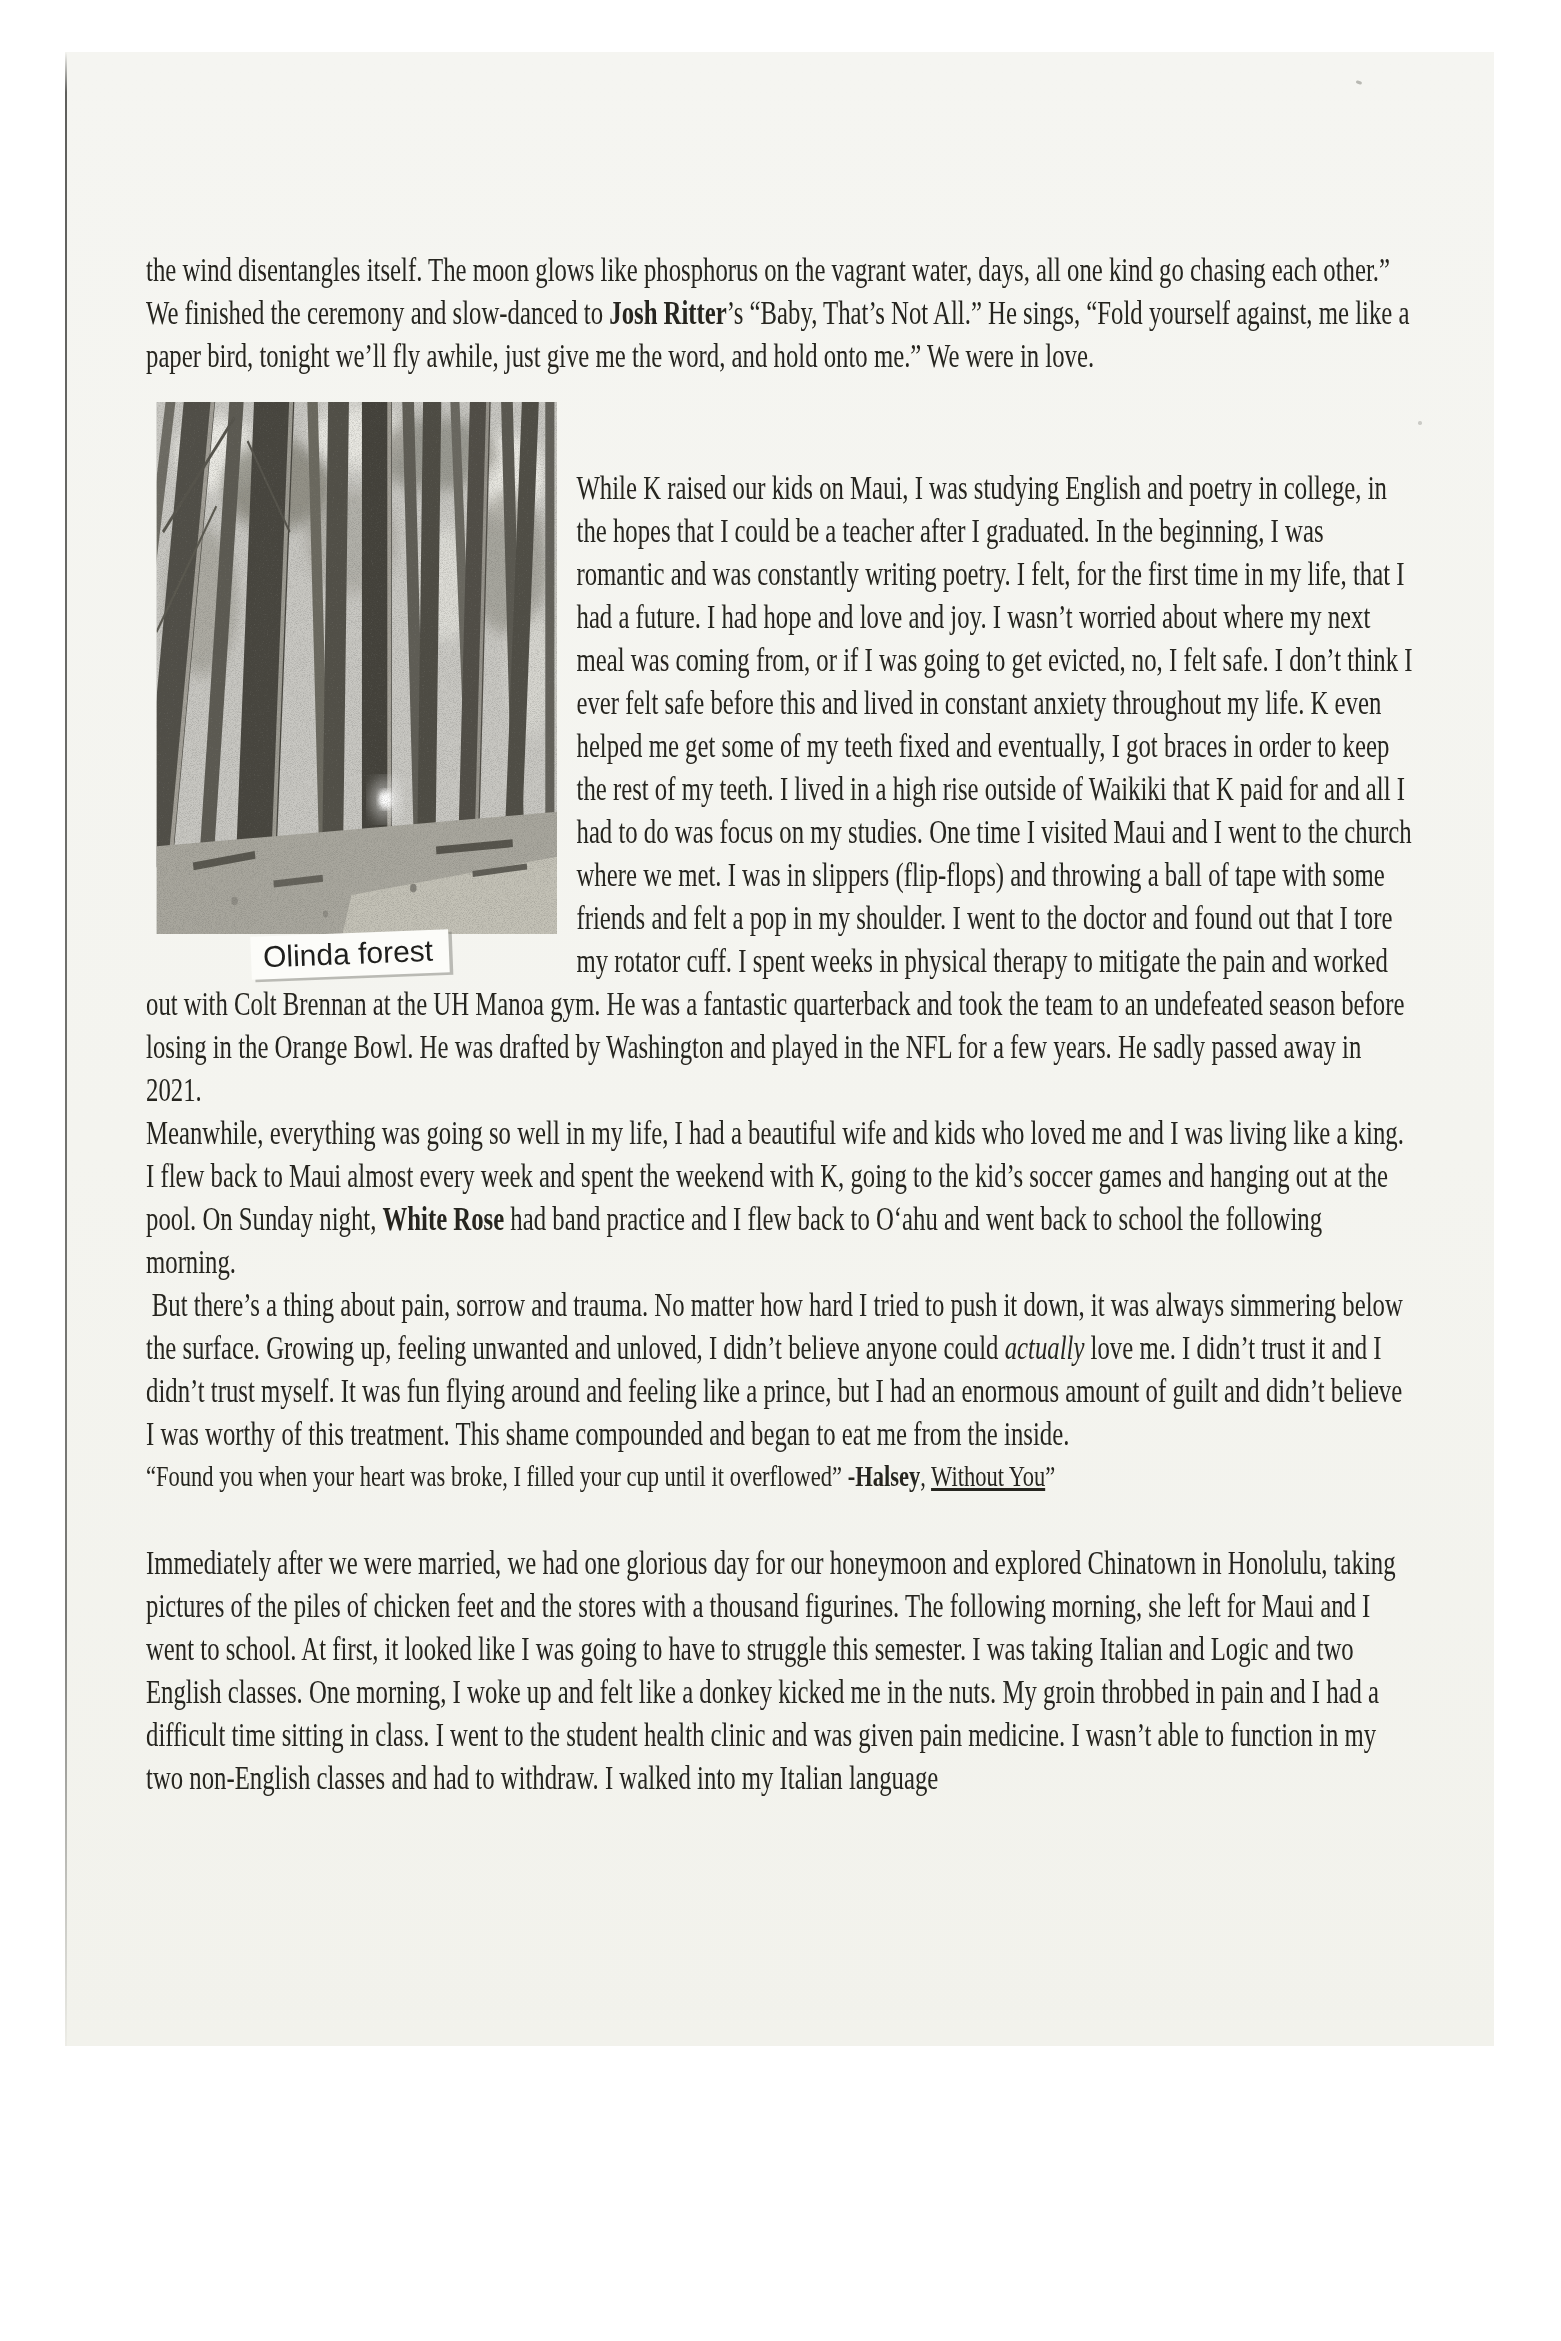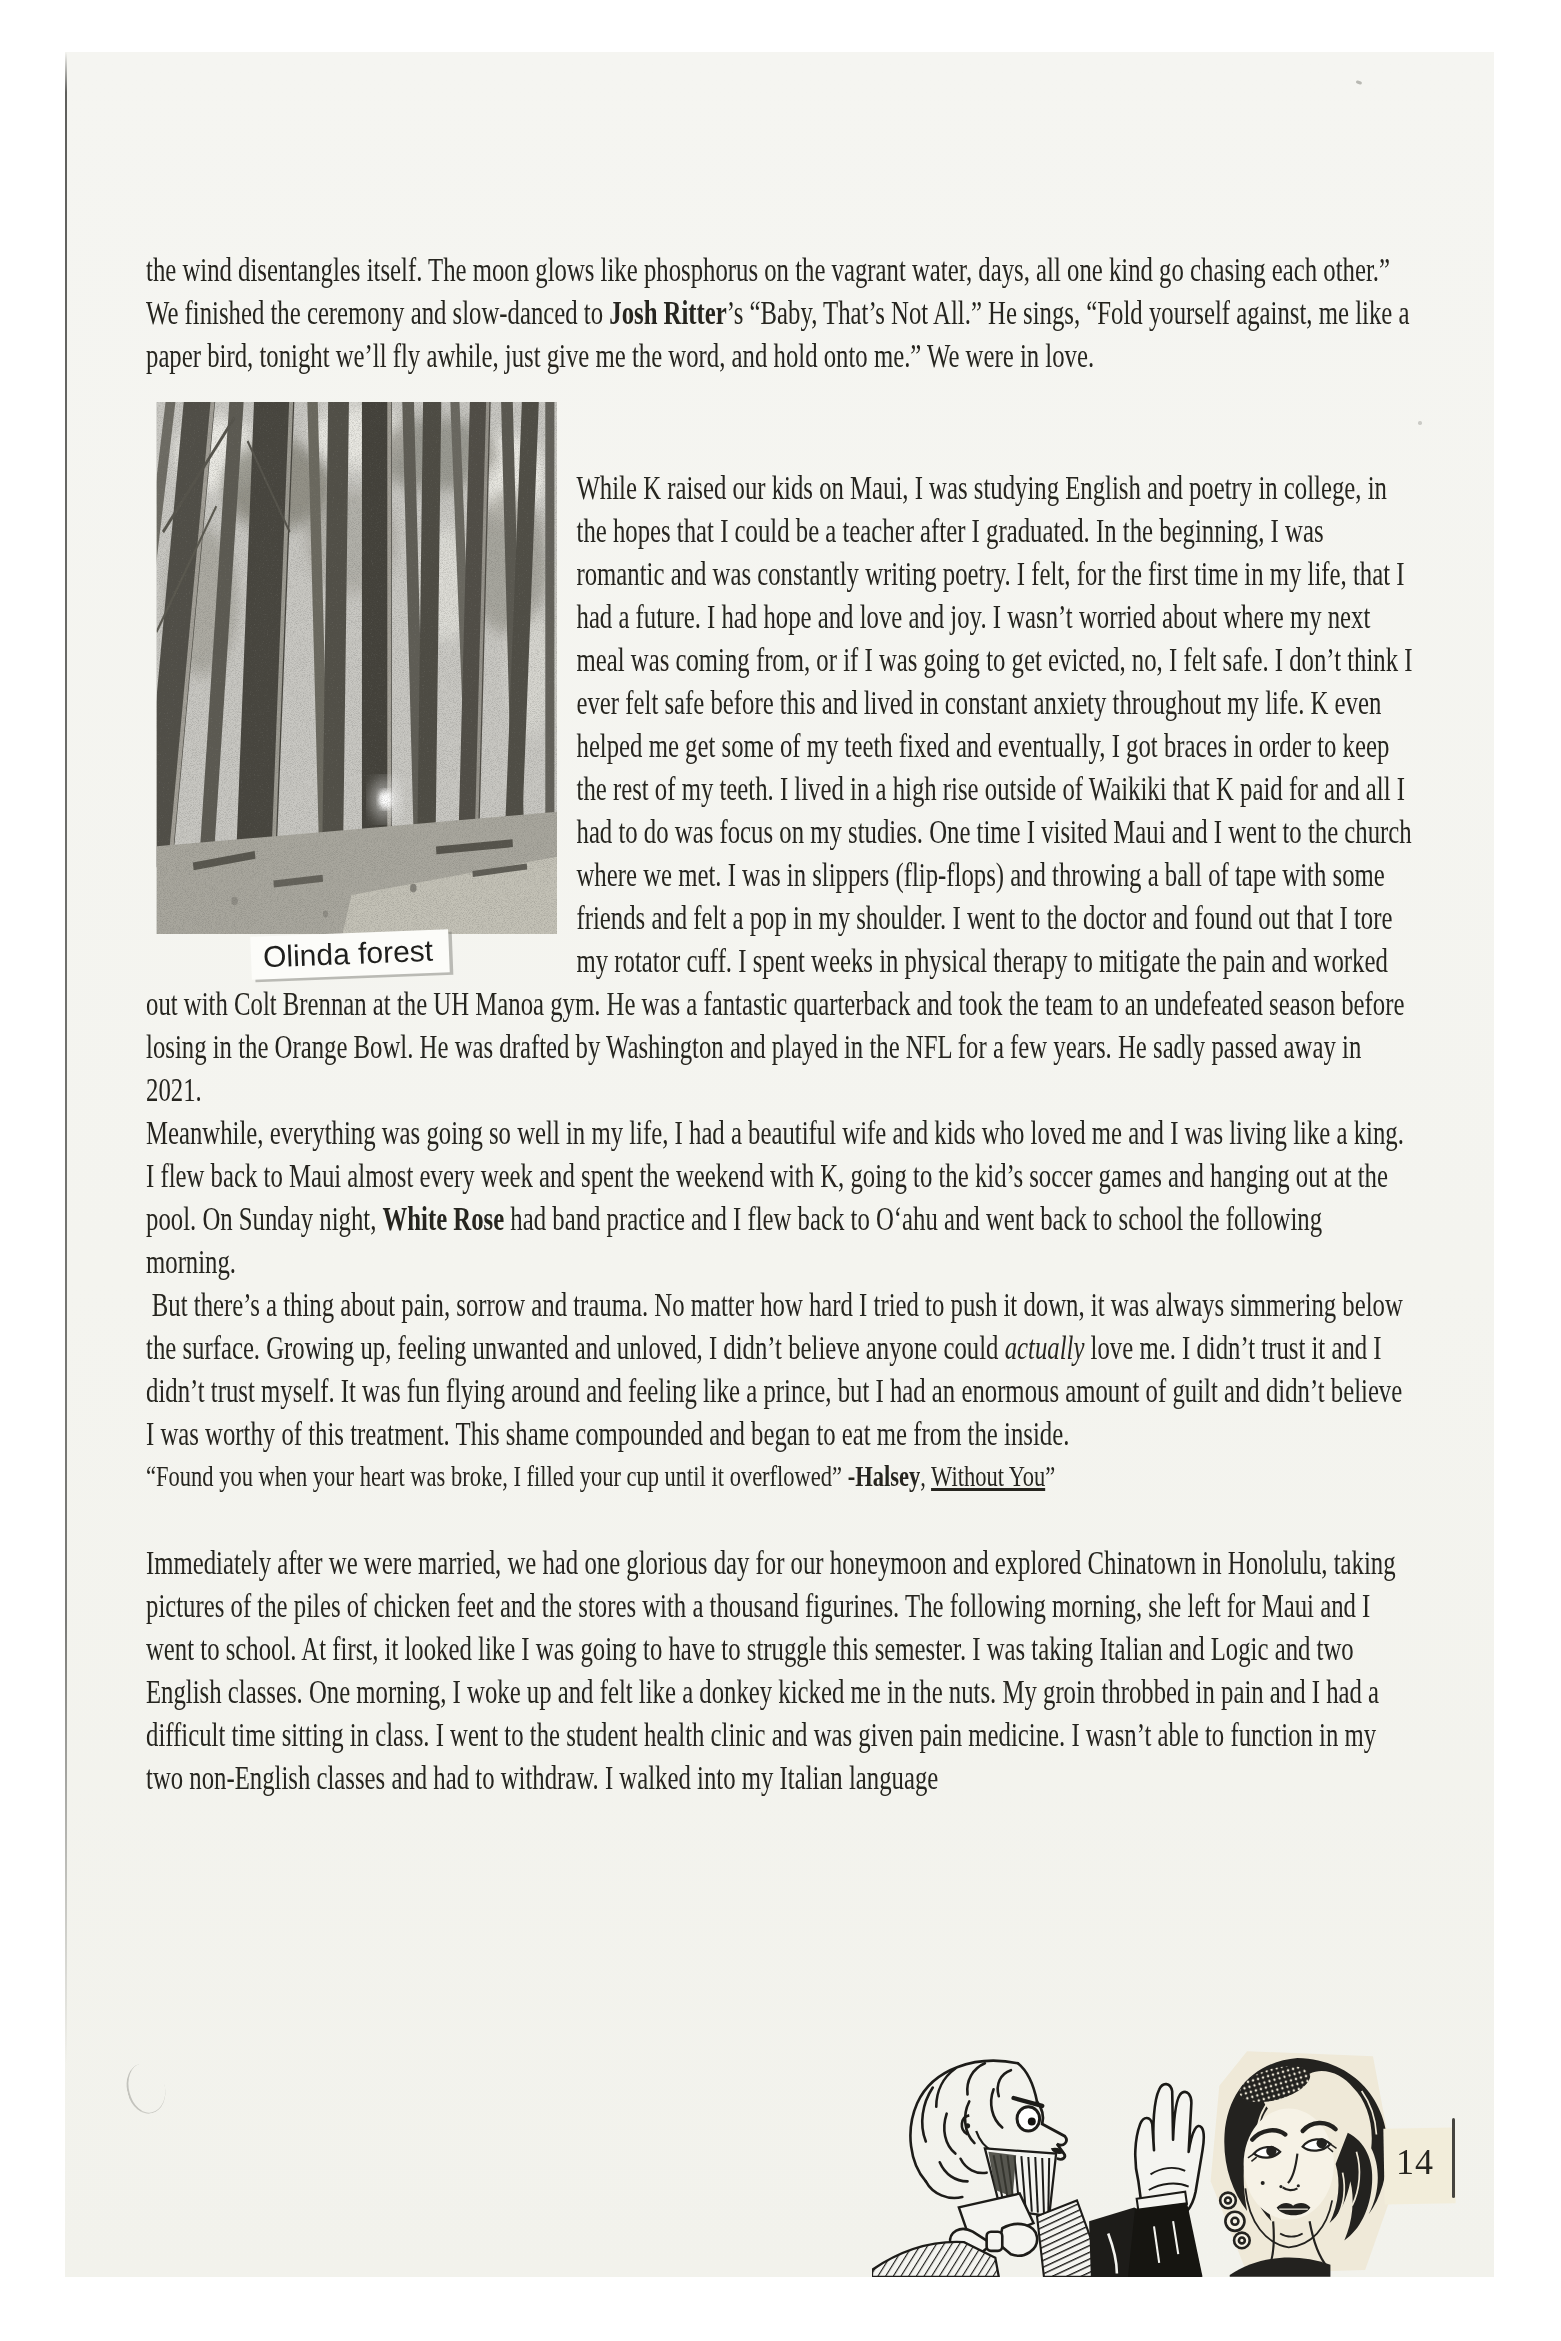--- a/index.html
+++ b/index.html
@@ -1,21 +1,21 @@
 <!DOCTYPE html>
 <html style="font-size:14px"><head>
 <meta charset="utf-8">
 <style>
   html,body{margin:0;padding:0;}
   body{
     width:1561px;height:2342px;position:relative;background:#ffffff;
     overflow:hidden;font-family:"Liberation Serif","DejaVu Serif",serif;
   }
   .page{
-    position:absolute;left:65px;top:52px;width:1429px;height:2225px;
+    position:absolute;left:65px;top:52px;width:1429px;height:1994px;
     background:linear-gradient(180deg,#f5f5f1 0%,#f4f4ef 55%,#f2f2ec 100%);
     overflow:hidden;
   }
   .edge-line{
     position:absolute;left:0;top:0;width:1.7px;height:2012px;
     background:linear-gradient(to bottom,rgba(58,58,55,0) 0%,rgba(58,58,55,.8) 2%,rgba(58,58,55,.65) 78%,rgba(58,58,55,0) 100%);
   }
   .textflow{
     position:absolute;left:81px;top:197px;width:1691px;
     transform:scaleX(0.75);transform-origin:0 0;

